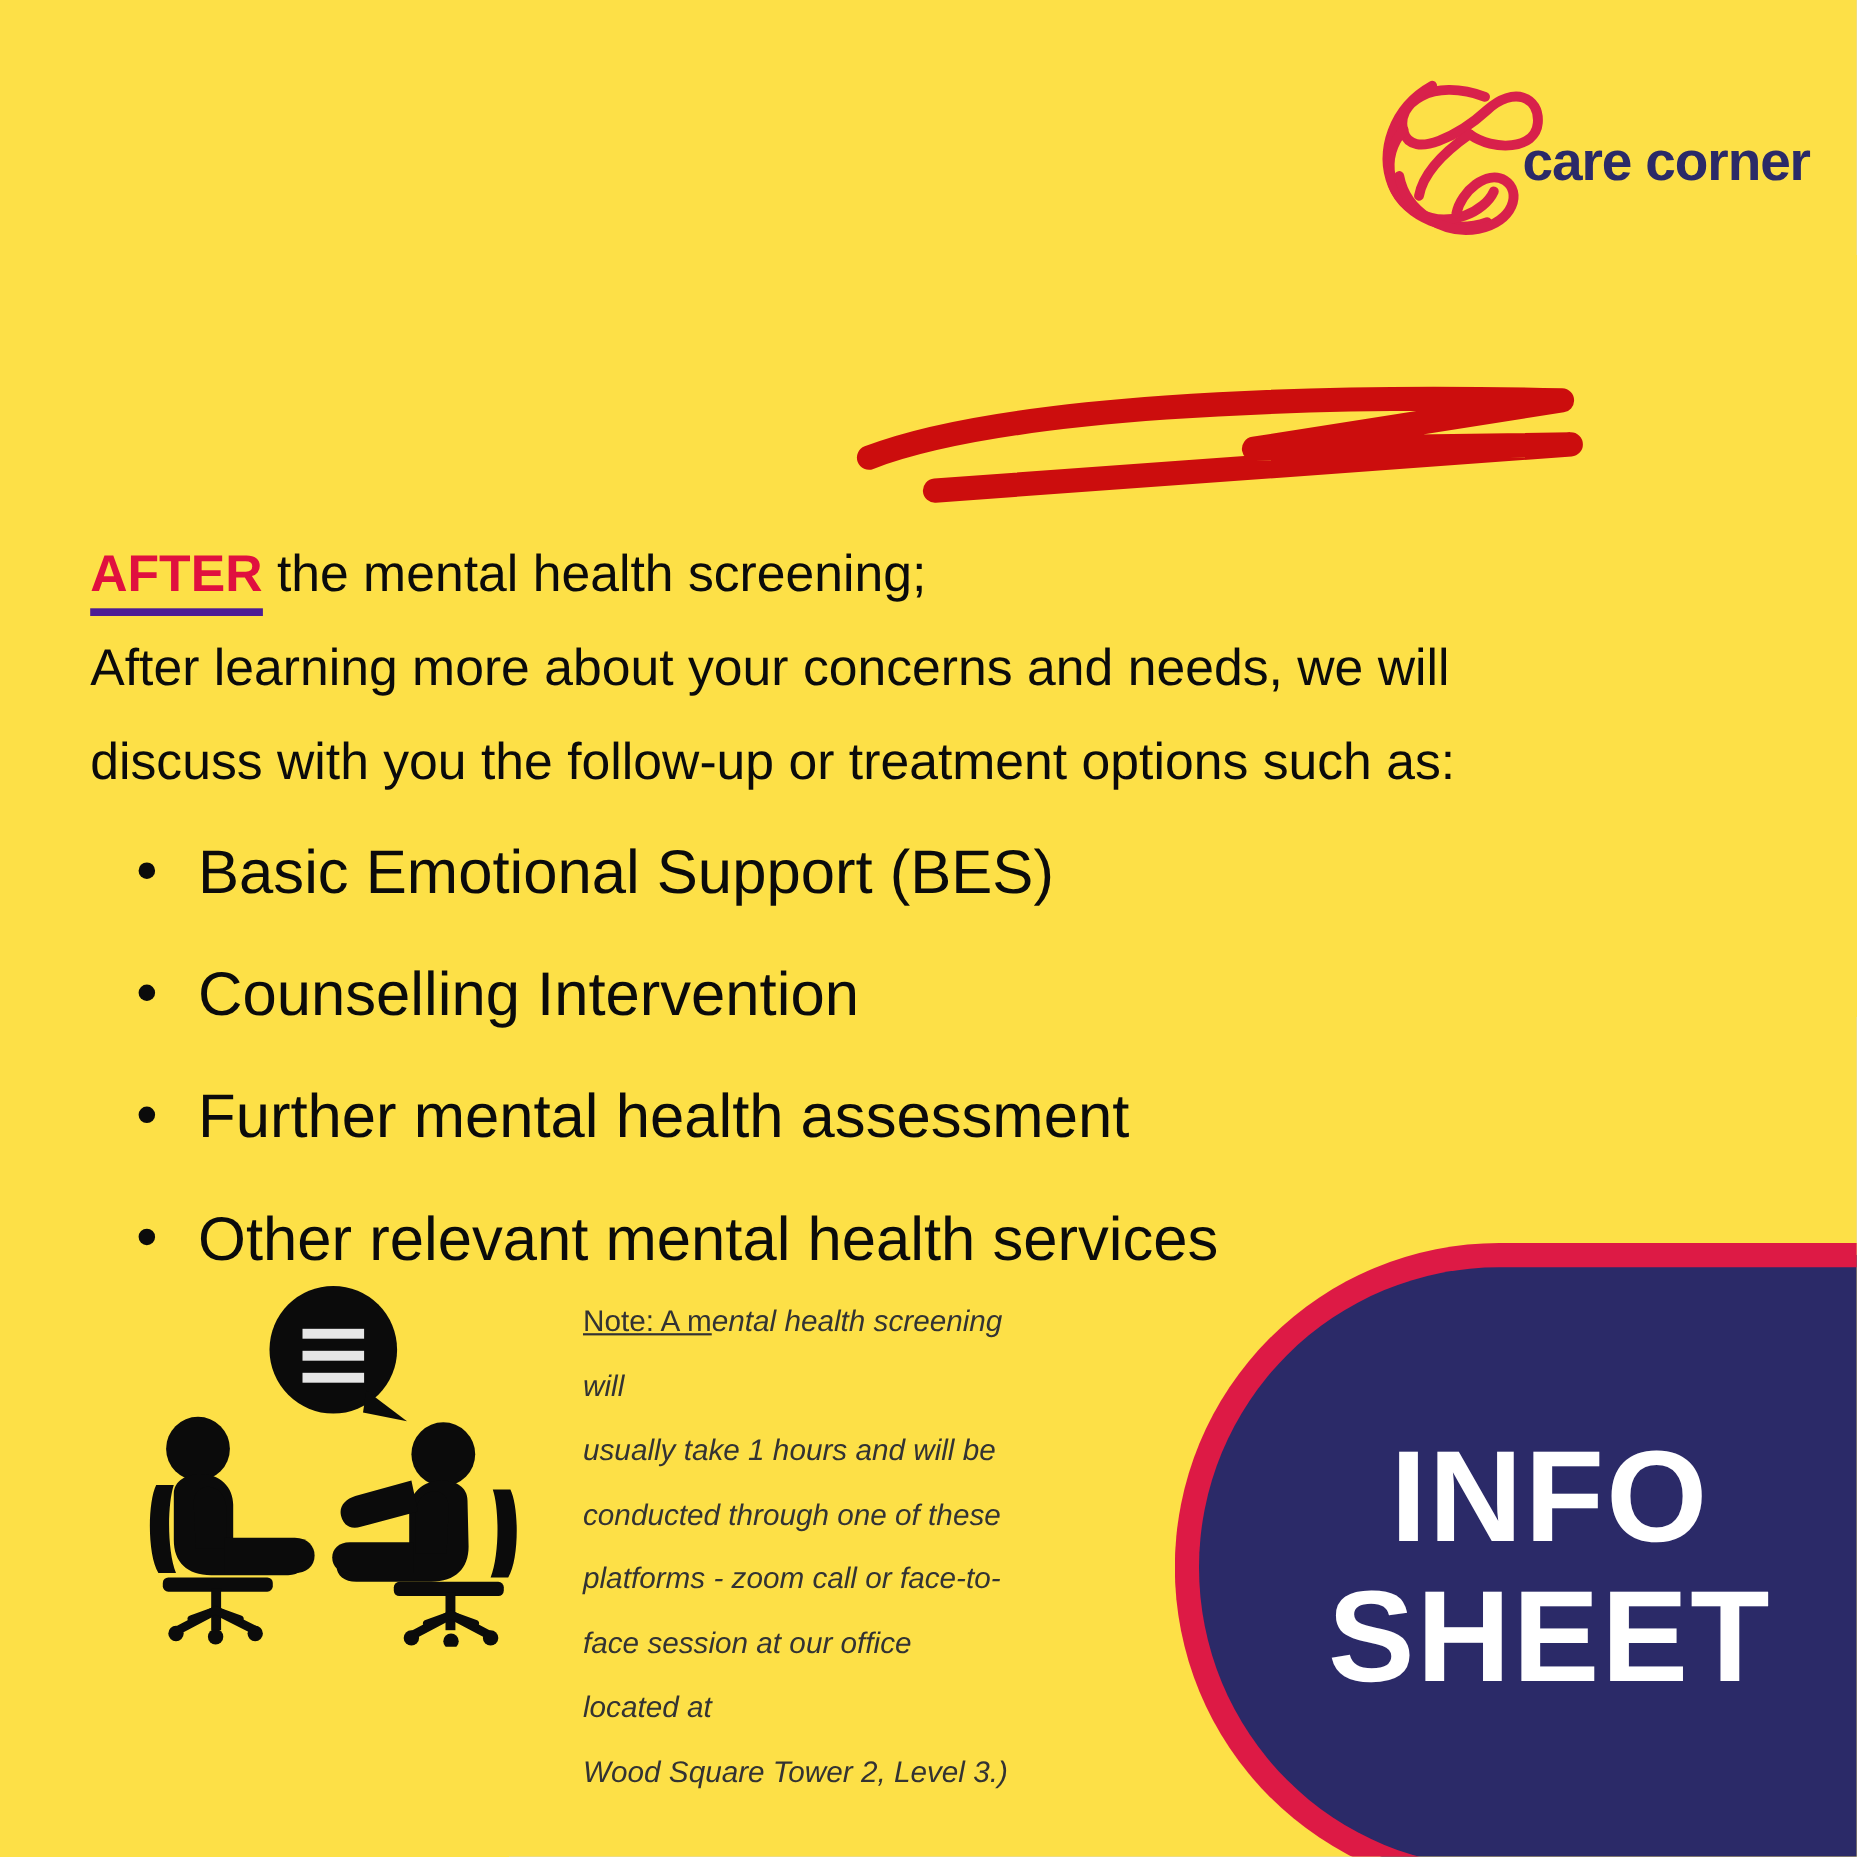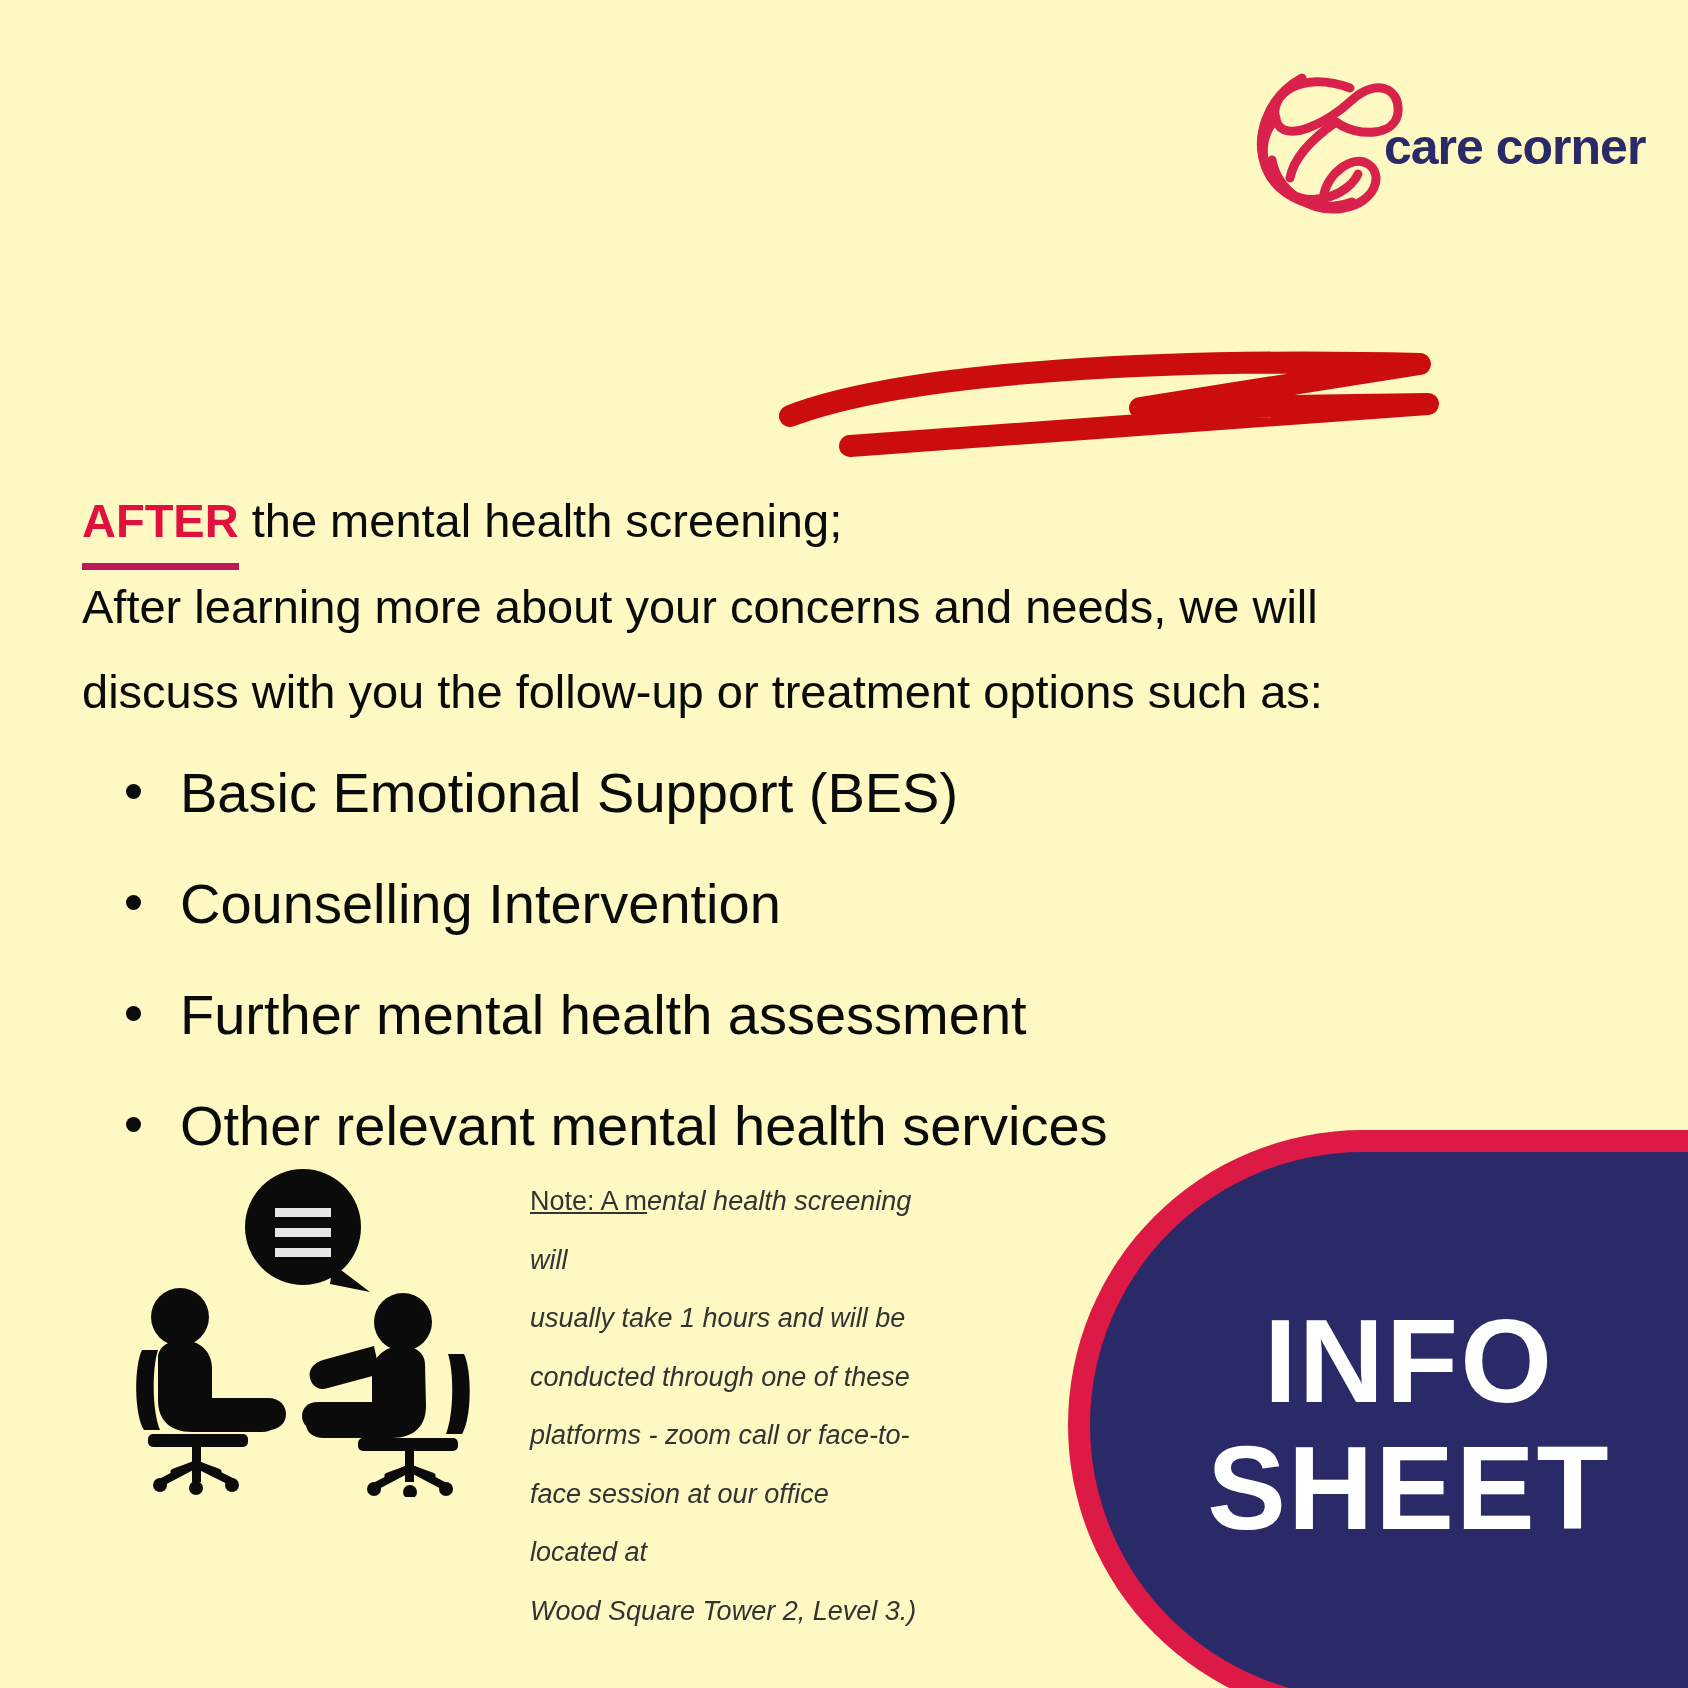--- a/index.html
+++ b/index.html
@@ -4,21 +4,21 @@
 <style>
   html, body {
     margin: 0;
     padding: 0;
     background: #d6d6d6;
   }
   #poster {
     position: relative;
     width: 1688px;
     height: 1688px;
-    background: #fef9c3;
+    background: #fde047;
     overflow: hidden;
     font-family: "Liberation Sans", sans-serif;
   }
 
   
   #logo {
     position: absolute;
     top: 52px;
     left: 1232px;
     width: 300px;
@@ -69,22 +69,22 @@
     top: 478px;
     width: 1360px;
     color: #0b0b0b;
     font-size: 47px;
     line-height: 1.82;
   }
   .body-line { white-space: nowrap; }
   #after-word {
     color: #e0103f;
     font-weight: 700;
-    border-bottom: 7px solid #be185d;
-    padding-bottom: 16px;
+    border-bottom: 7px solid #4c1d95;
+    padding-bottom: 6px;
   }
 
   
   #bullets {
     position: absolute;
     left: 118px;
     top: 760px;
     width: 1200px;
     list-style: none;
     margin: 0;

